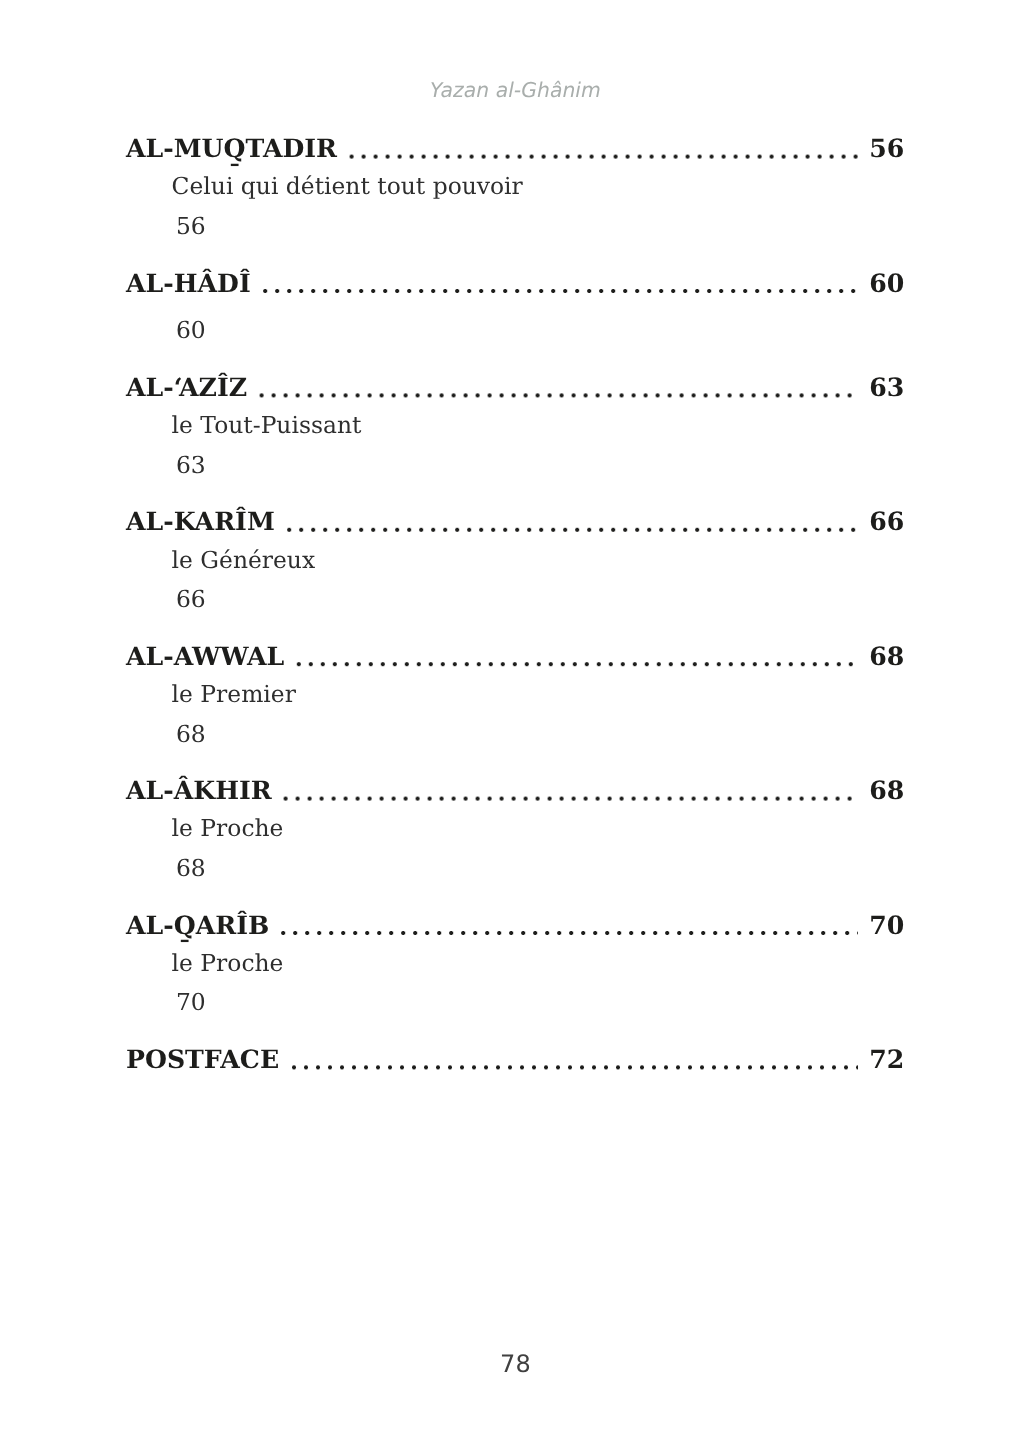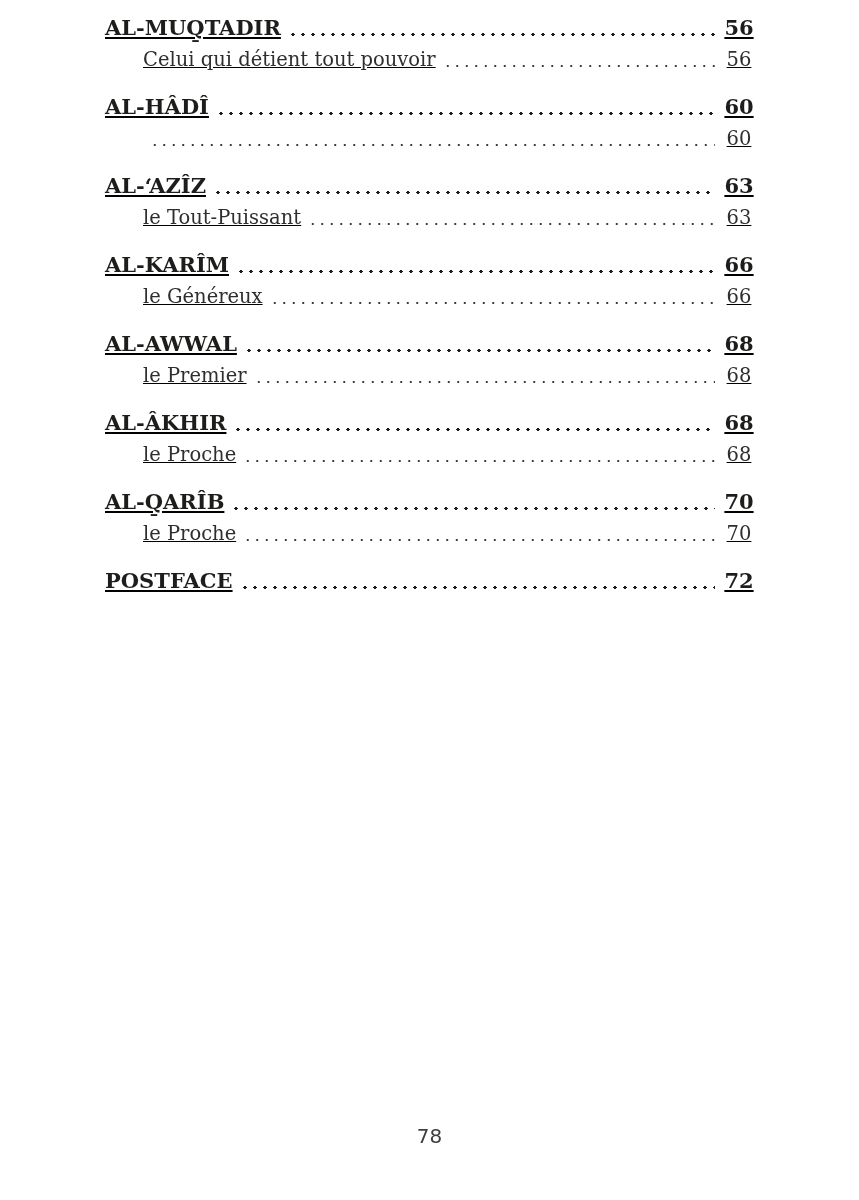--- a/index.html
+++ b/index.html
@@ -13,41 +13,41 @@
   }
   .running-header {
     padding-top: 66px;
     text-align: center;
     font-family: "DejaVu Sans", sans-serif;
     font-style: italic;
     font-size: 17px;
     color: #a9aeac;
   }
   .toc {
-    margin: 15px 104px 0 105px;
-    text-decoration: underline;
+    margin: 25px 104px 0 105px;
   }
   .entry { margin-bottom: 22px; }
   .row {
     display: flex;
     align-items: baseline;
   }
   .row.main {
     font-weight: 700;
     font-size: 21px;
     line-height: 26px;
     color: #1d1d1b;
     margin-bottom: 6px;
   }
   .row.sub {
     font-weight: 400;
     font-size: 19.5px;
     line-height: 25px;
     color: #2e2e2e;
     padding-left: 38px;
+    flex-direction: column;
   }
   .dots {
     flex: 1 1 auto;
     align-self: flex-end;
     margin: 0 8px 4px 7px;
     background-repeat: repeat-x;
     background-position: left bottom;
   }
   .row.main .dots {
     height: 5px;
@@ -69,20 +69,21 @@
     font-family: "DejaVu Sans", sans-serif;
     font-size: 20px;
     color: #404040;
   }
 </style>
 </head>
 <body>
 
 <div class="page">
 
+  <div class="running-header">Yazan al-Ghânim</div>
 
   <div class="toc" id="toc-list">
   <div class="entry">
     <div class="row main">
       <span class="title">AL-MUQ̱TADIR</span>
       <span class="dots"></span>
       <span class="pg">56</span>
     </div>
     <div class="row sub">
       <span class="title">Celui qui détient tout pouvoir</span>

